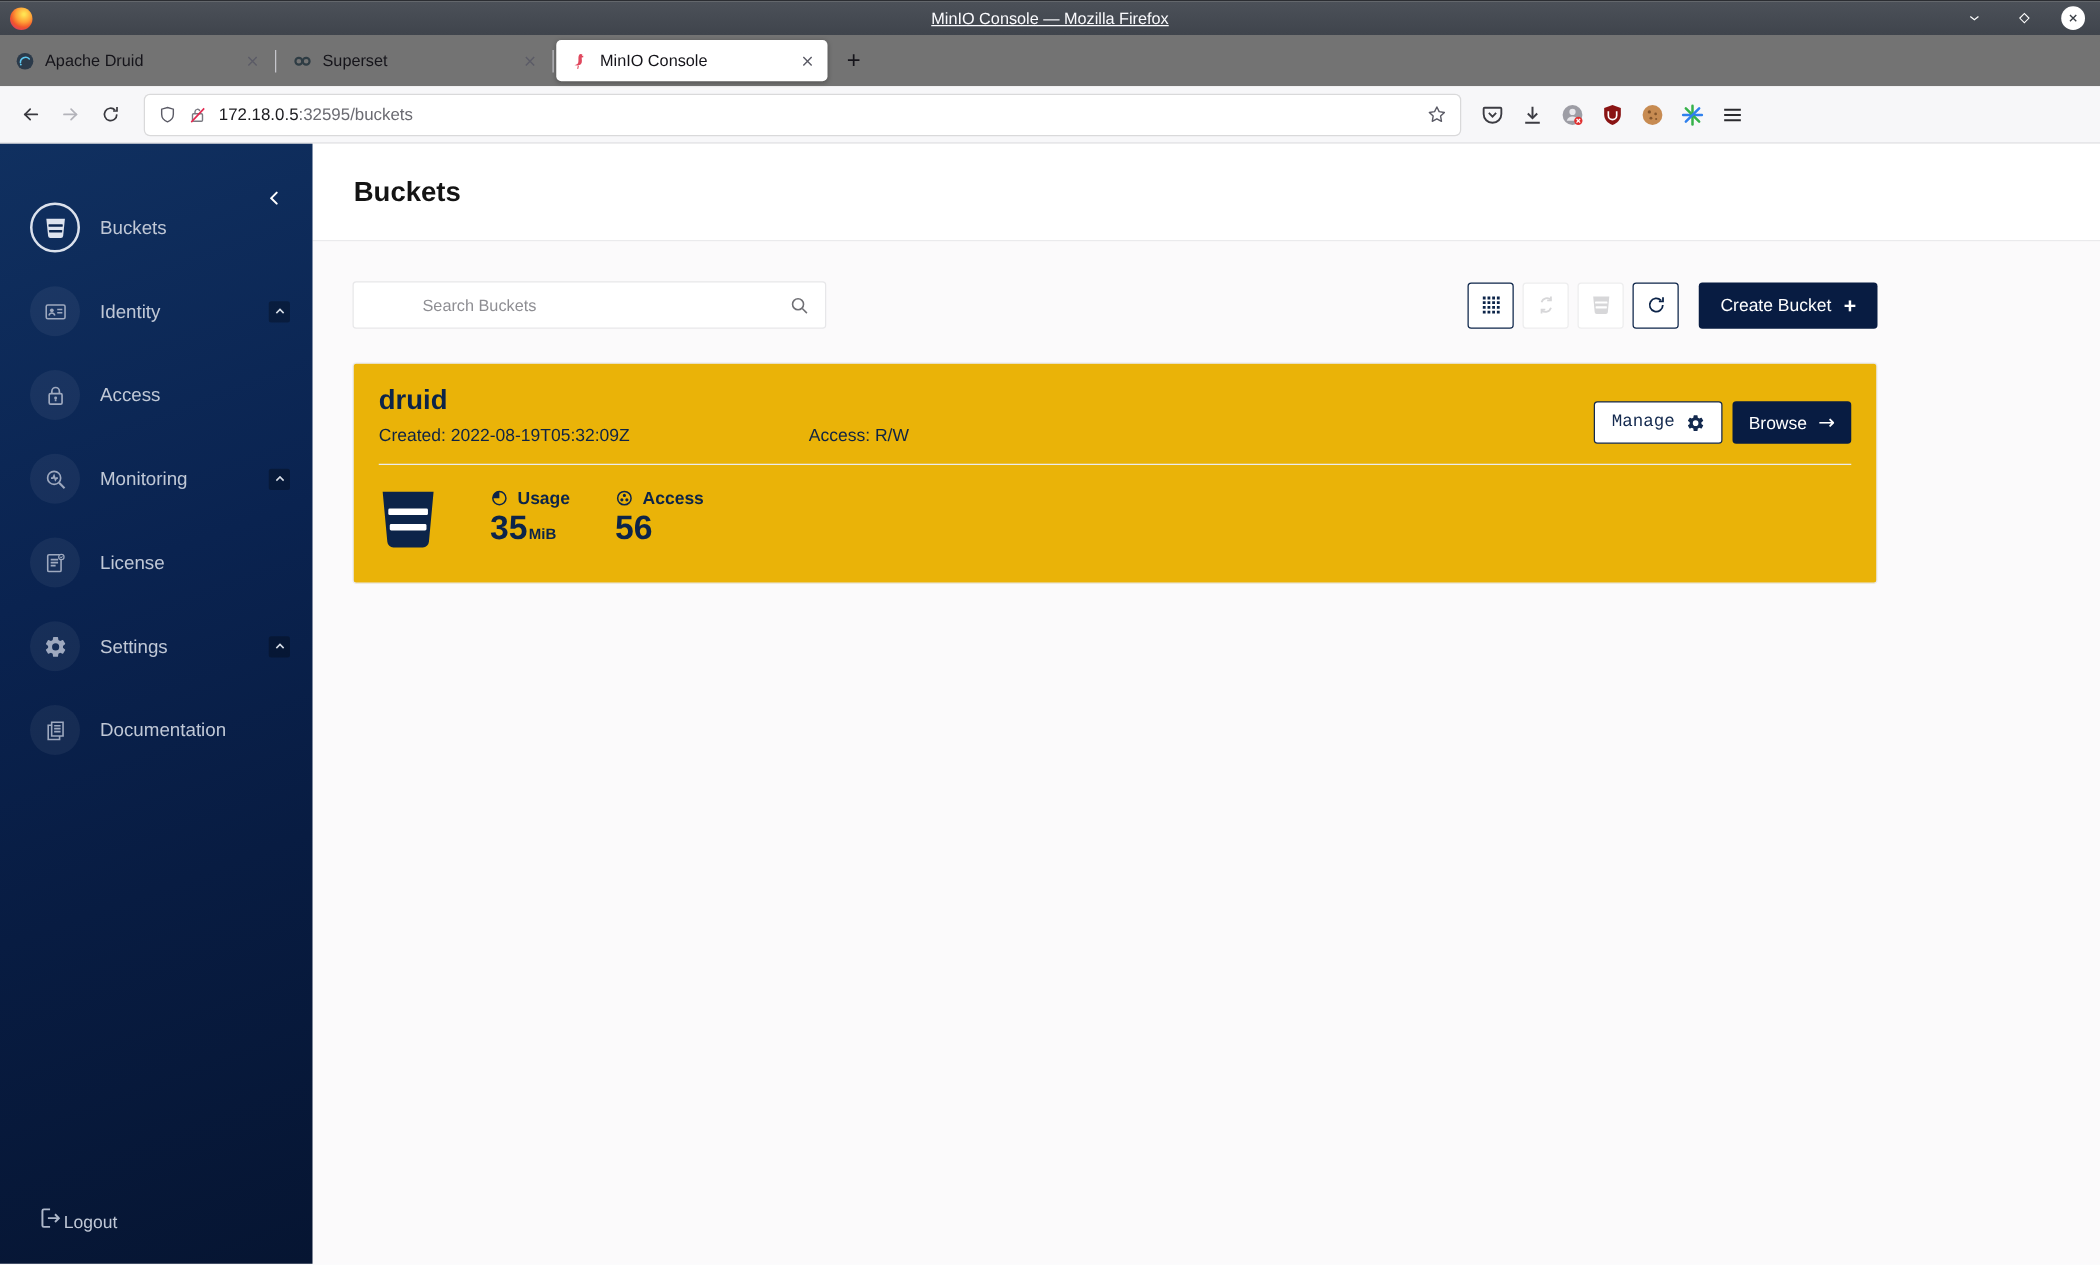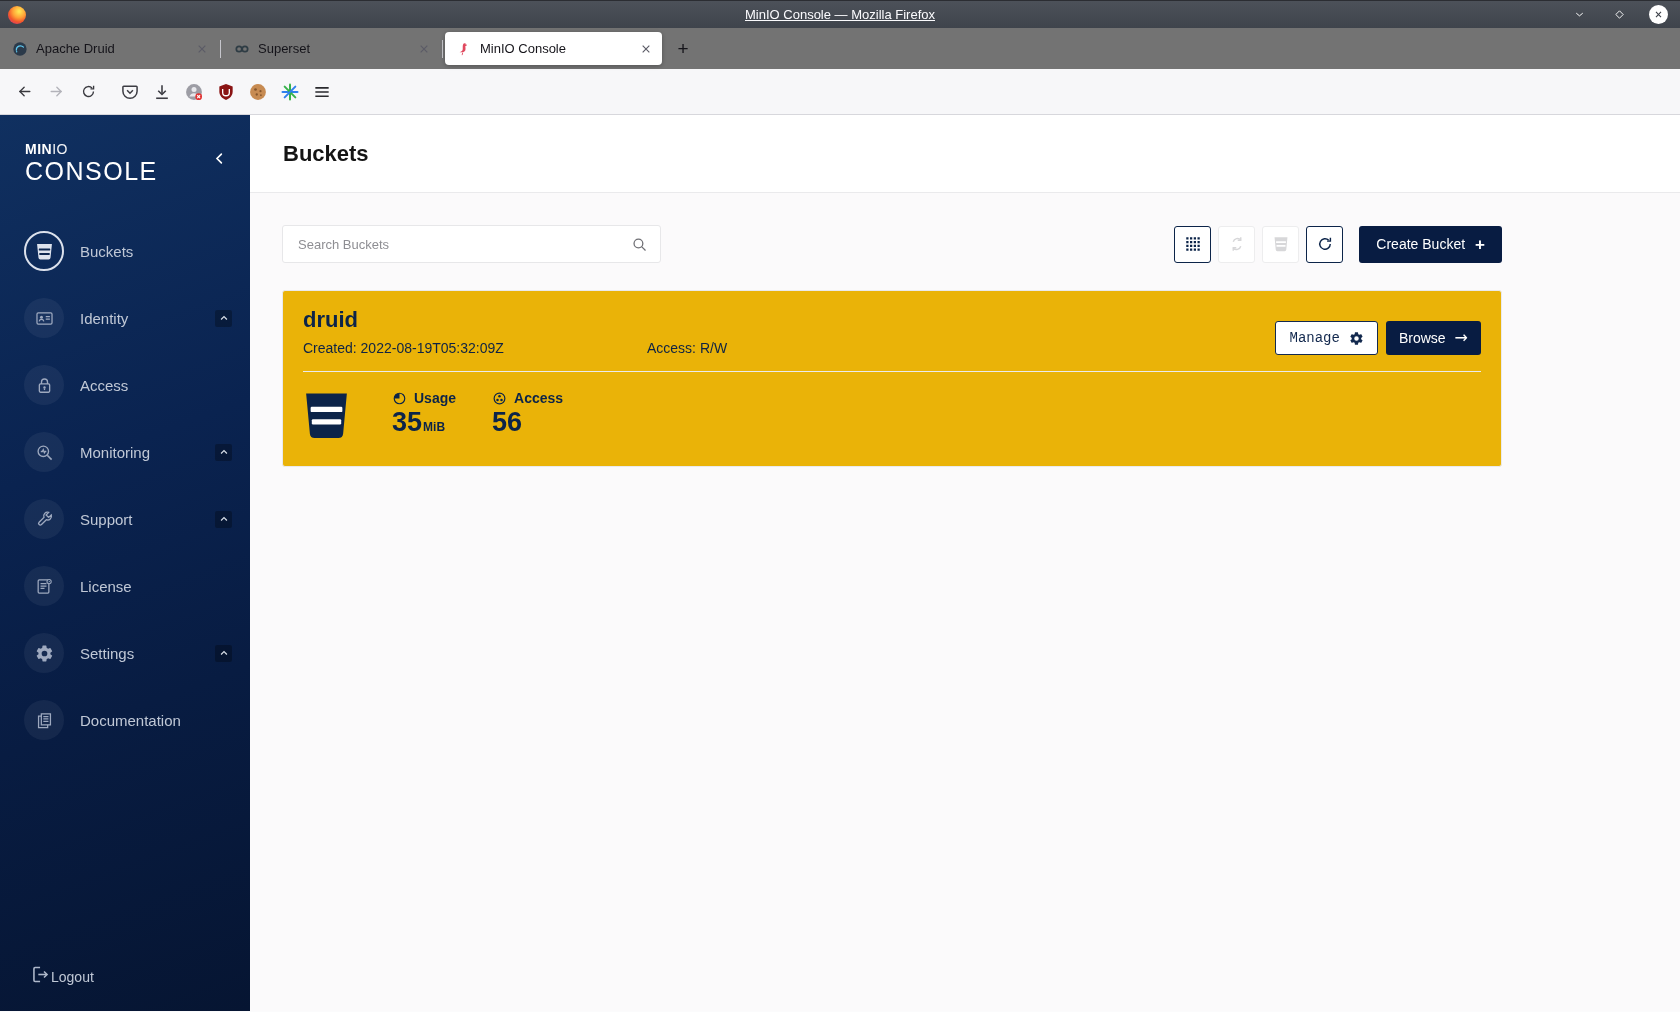--- a/index.html
+++ b/index.html
@@ -70,21 +70,21 @@
   
   .main { flex:1; display:flex; flex-direction:column; background:#fbfafb; }
   .page-header { height:78px; background:#fff; border-bottom:1px solid #eaeaec; display:flex; align-items:center; padding-left:33px; }
   .page-title { font-size:22px; font-weight:700; color:#141414; }
   .content { padding:32px 0 0 32px; }
   .inner { width:1220px; }
 
   .actions-row { display:flex; align-items:center; }
   .search-box { width:379px; height:38px; background:#fff; border:1px solid #e7e7e9; border-radius:3px;
     display:flex; align-items:center; padding:0 12px 0 15px; }
-  .search-box input { border:none; outline:none; flex:1; font-size:13px; font-family:"Liberation Sans",sans-serif; color:#333; }
+  .search-box input { border:none; outline:none; flex:1; font-size:13px; font-family:"Liberation Sans",sans-serif; color:#333;margin-left:40px; }
   .search-box input::placeholder { color:#8e8e93; }
   .search-box svg { width:17px; height:17px; color:#6f6f74; }
   .right-actions { margin-left:auto; display:flex; align-items:center; gap:7px; }
   .icon-btn { width:37px; height:37px; background:#fff; border:1px solid #0c2449; border-radius:3px;
     color:#0c2449; display:flex; align-items:center; justify-content:center; cursor:pointer; }
   .icon-btn svg { width:18px; height:18px; }
   .icon-btn.disabled { border-color:#ededee; color:#d7d7d9; cursor:default; }
   .create-btn { height:37px; margin-left:9px; background:#081C42; color:#fff; border:none; border-radius:3px;
     display:flex; align-items:center; gap:10px; padding:0 17px; font-size:14px; font-family:inherit; cursor:pointer; }
   .create-plus { font-size:17px; font-weight:700; line-height:1; }
@@ -186,20 +186,34 @@
         <path d="M4.5 12h14"></path>
         <path d="M12.5 6l6 6-6 6"></path>
       </svg>
   </div>
   <div class="nav-btn">
     <svg viewBox="0 0 24 24" fill="none" stroke="currentColor" stroke-width="1.9">
         <path d="M19 12a7 7 0 1 1-2-4.9"></path>
         <path d="M19.2 3.8v4.4h-4.4"></path>
       </svg>
   </div>
+  <div class="urlbar">
+    <svg viewBox="0 0 24 24" fill="none" stroke="#5b5b66" stroke-width="1.7">
+        <path d="M12 3l7 2v6c0 4.6-3 7.6-7 9.2C8 18.6 5 15.6 5 11V5z"></path>
+      </svg>
+    <svg class="url-lock" viewBox="0 0 24 24" fill="none" stroke="#7a7a82" stroke-width="1.7">
+      <rect x="6" y="10.5" width="12" height="9" rx="1.3"></rect>
+        <path d="M9 10.5V8a3 3 0 0 1 5.8-.9"></path>
+        <path d="M4.5 20.5L20 4" stroke="#e22850" stroke-width="1.9"></path>
+    </svg>
+    <span class="url-text"><span>172.18.0.5</span><span class="url-rest">:32595/buckets</span></span>
+    <svg viewBox="0 0 24 24" fill="none" stroke="#5b5b66" stroke-width="1.6" stroke-linejoin="round" style="width:17px;height:17px">
+        <path d="M12 3.6l2.6 5.3 5.9.9-4.3 4.1 1 5.9-5.2-2.8-5.2 2.8 1-5.9L3.5 9.8l5.9-.9z"></path>
+      </svg>
+  </div>
   <div class="toolbar-icons">
     <svg class="tb" viewBox="0 0 24 24" fill="none" stroke="currentColor" stroke-width="1.8">
         <path d="M4.5 5h15a1 1 0 0 1 1 1v5a8.5 8.5 0 0 1-17 0V6a1 1 0 0 1 1-1z"></path>
         <path d="M8.5 10l3.5 3.5L15.5 10"></path>
       </svg>
     <svg class="tb" viewBox="0 0 24 24" fill="none" stroke="currentColor" stroke-width="1.9">
         <path d="M12 4v10"></path>
         <path d="M7.5 10.5L12 15l4.5-4.5"></path>
         <path d="M5 19.5h14"></path>
       </svg>
@@ -229,24 +243,20 @@
     </svg>
     <svg class="tb" viewBox="0 0 24 24" fill="none" stroke="#2a2a2e" stroke-width="1.9">
         <path d="M4 7h16M4 12h16M4 17h16"></path>
       </svg>
   </div>
 </div>
 
 <div class="app">
 
   <aside class="sidebar">
-    <div class="logo-block">
-      <div class="logo-minio"><span class="b">MIN</span><span class="l">IO</span></div>
-      <div class="logo-console">CONSOLE</div>
-    </div>
     <div class="collapse-btn">
       <svg viewBox="0 0 24 24" fill="none" stroke="currentColor" stroke-width="2.6" stroke-linecap="round">
           <path d="M15 5l-7 7 7 7"></path>
         </svg>
     </div>
 
     <nav class="menu">
       <div class="menu-item active">
         <div class="mi-circle">
           <svg viewBox="0 0 24 24">
@@ -296,33 +306,20 @@
             </svg>
         </div>
         <span class="mi-label">Monitoring</span>
         <span class="mi-chevron">
             <svg viewBox="0 0 24 24" fill="none" stroke="currentColor" stroke-width="3">
               <path d="M5 15.5l7-7 7 7"></path>
             </svg>
           </span>
       </div>
 
-      <div class="menu-item">
-        <div class="mi-circle">
-          <svg viewBox="0 0 24 24" fill="none" stroke="currentColor" stroke-width="1.7">
-              <path d="M20.6 6.4a4.8 4.8 0 0 1-6.3 5.9l-6.1 6.1a2.1 2.1 0 1 1-3-3l6.1-6.1a4.8 4.8 0 0 1 5.9-6.3L14 6.2l3.2 3.2 3.4-3z"></path>
-            </svg>
-        </div>
-        <span class="mi-label">Support</span>
-        <span class="mi-chevron">
-            <svg viewBox="0 0 24 24" fill="none" stroke="currentColor" stroke-width="3">
-              <path d="M5 15.5l7-7 7 7"></path>
-            </svg>
-          </span>
-      </div>
 
       <div class="menu-item">
         <div class="mi-circle">
           <svg viewBox="0 0 24 24" fill="none" stroke="currentColor" stroke-width="1.6">
               <rect x="4" y="3.5" width="13.5" height="17" rx="1.4"></rect>
               <path d="M7 8.5h7.5M7 11.5h7.5M7 14.5h5"></path>
               <circle cx="17.8" cy="5.8" r="2.7" fill="#0d2750" stroke="currentColor" stroke-width="1.3"></circle>
               <path d="M16.7 5.8l.8.8 1.5-1.5" stroke-width="1.1"></path>
             </svg>
         </div>

